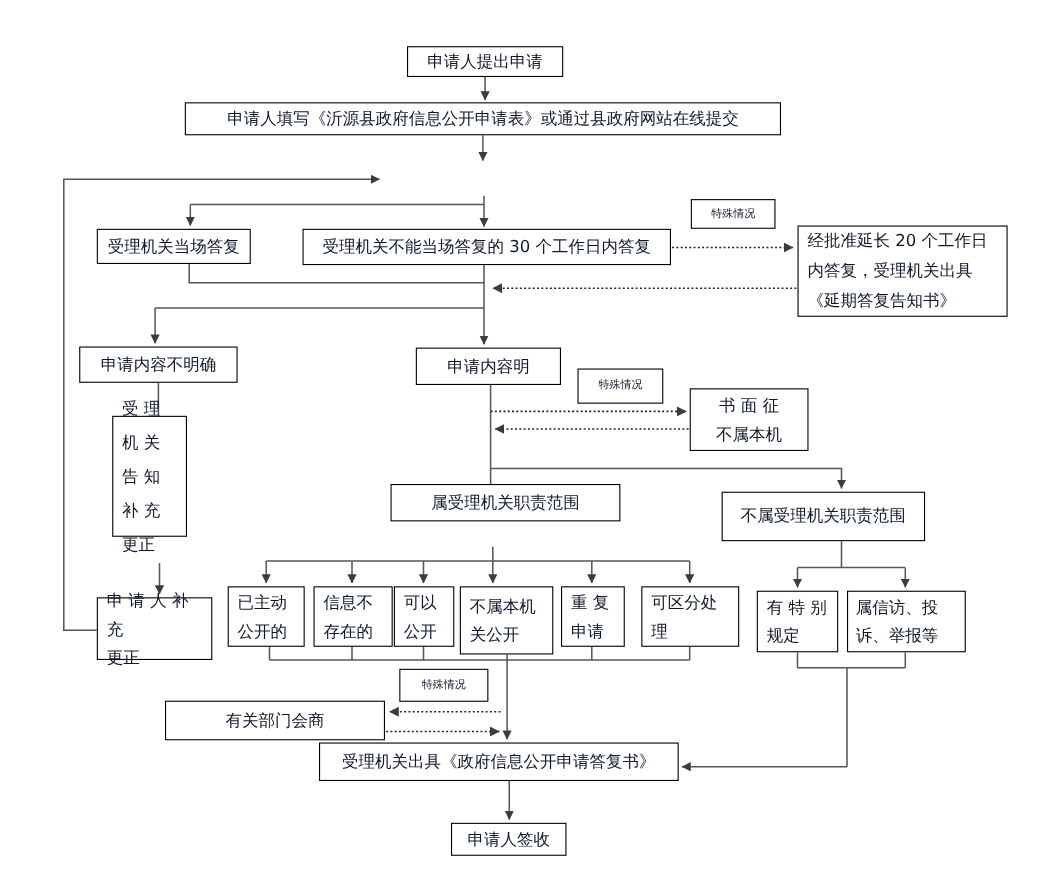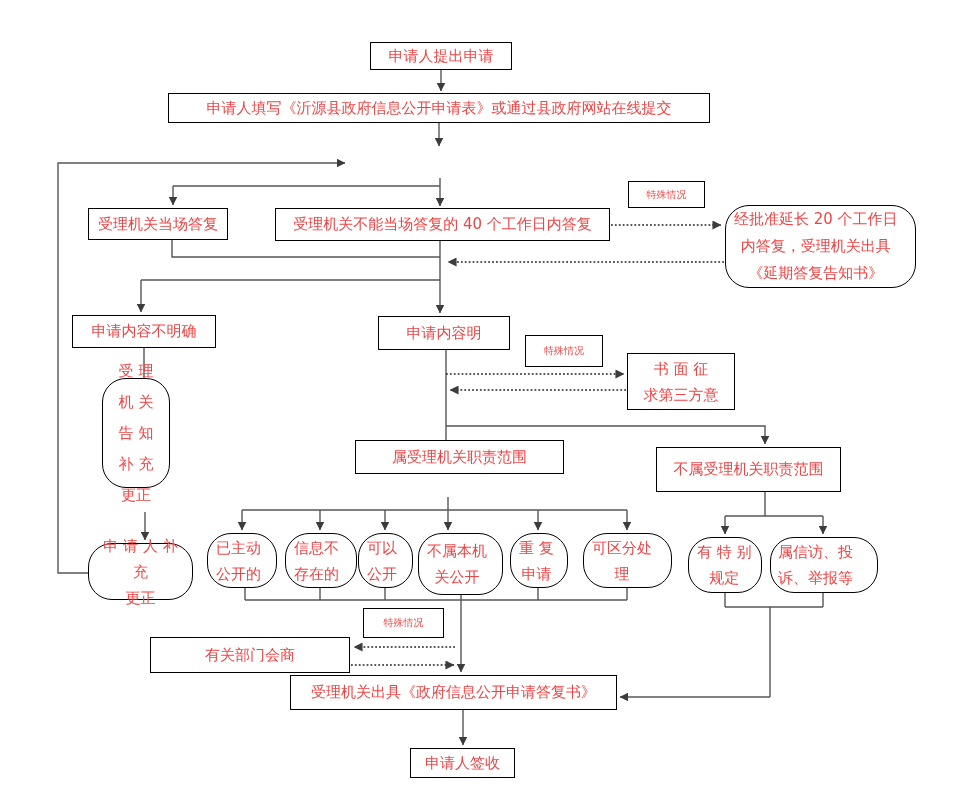--- a/index.html
+++ b/index.html
@@ -3,26 +3,26 @@
 <meta charset="utf-8">
 <style>
   html,body{margin:0;padding:0;background:#ffffff;}
   .canvas{
     position:relative;width:960px;height:800px;background:#ffffff;
     font-family:"DejaVu Sans","Liberation Sans",sans-serif;overflow:hidden;
   }
   .wires{position:absolute;left:0;top:0;width:960px;height:800px;}
   .node{
     position:absolute;box-sizing:border-box;background:#ffffff;
-    border:1.5px solid #000000;color:#ef4444;
+    border:1.5px solid #000000;color:#0f172a;
     display:flex;align-items:center;justify-content:center;
     text-align:center;font-size:15px;line-height:1.4;
     white-space:pre-line;z-index:2;
   }
-  .node.left{justify-content:flex-start;text-align:center;padding:0 8px;border-radius:24px;}
+  .node.left{justify-content:flex-start;text-align:left;padding:0 8px;}
   .node.small{font-size:10px;}
   .node.lh26{line-height:26px;}
   .node.lh27{line-height:27px;}
   .node.lh31{line-height:31px;}
 </style>
 </head>
 <body>
 
 <div class="canvas">
 
@@ -86,36 +86,36 @@
     </g>
   </svg>
 
   <div class="node" style="left:370px;top:42px;width:142px;height:28px">申请人提出申请</div>
 
   <div class="node" style="left:168px;top:93px;width:542px;height:30px">申请人填写《沂源县政府信息公开申请表》或通过县政府网站在线提交</div>
 
 
   <div class="node" style="left:88px;top:208px;width:140px;height:32px">受理机关当场答复</div>
 
-  <div class="node" style="left:275px;top:208px;width:335px;height:33px">受理机关不能当场答复的 40 个工作日内答复</div>
+  <div class="node" style="left:275px;top:208px;width:335px;height:33px">受理机关不能当场答复的 30 个工作日内答复</div>
 
   <div class="node small" style="left:628px;top:181px;width:77px;height:27px">特殊情况</div>
 
   <div class="node left lh27" style="left:725px;top:205px;width:191px;height:83px">经批准延长 20 个工作日
 内答复，受理机关出具
 《延期答复告知书》</div>
 
   <div class="node" style="left:72px;top:315px;width:144px;height:33px">申请内容不明确</div>
 
   <div class="node" style="left:378px;top:316px;width:132px;height:34px">申请内容明</div>
 
   <div class="node small" style="left:525px;top:335px;width:78px;height:32px">特殊情况</div>
 
   <div class="node lh26" style="left:627px;top:353px;width:108px;height:57px">书 面 征
-求第三方意</div>
+不属本机</div>
 
   <div class="node left lh31" style="left:102px;top:378px;width:68px;height:110px">受 理 机 关
 告 知 补 充
 更正</div>
 
   <div class="node left lh26" style="left:88px;top:543px;width:105px;height:57px">申 请 人 补 充
 更正</div>
 
   <div class="node" style="left:355px;top:440px;width:209px;height:34px">属受理机关职责范围</div>
 

